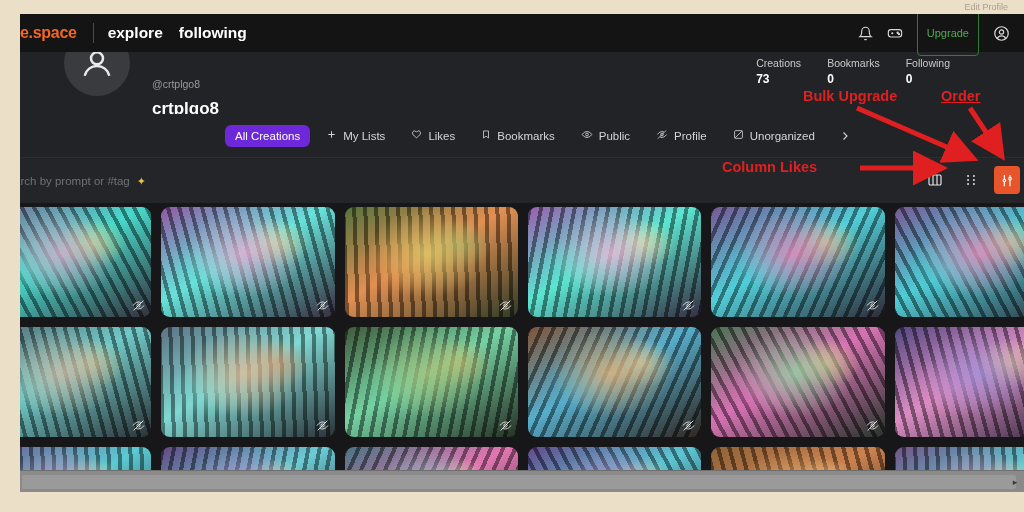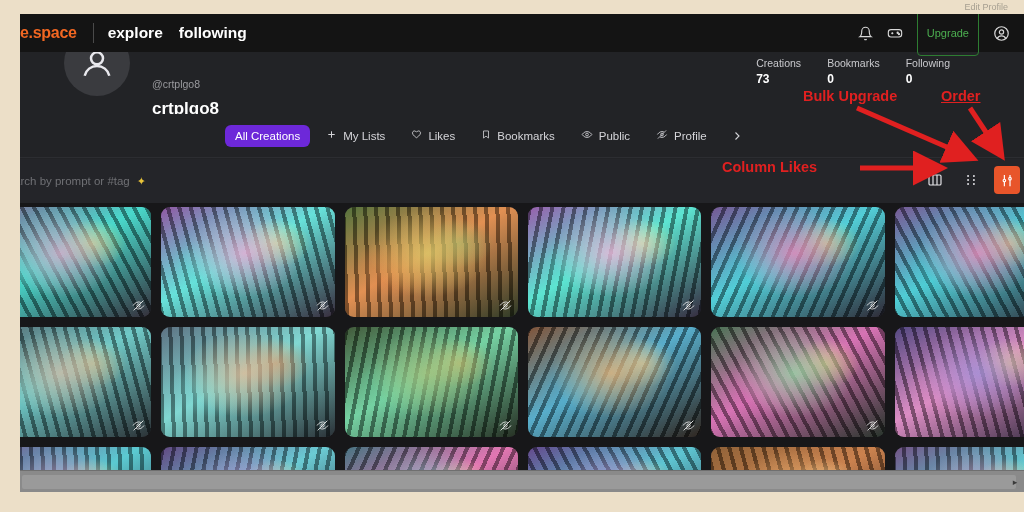--- a/index.html
+++ b/index.html
@@ -308,20 +308,29 @@
         <span>
           <svg width="12" height="11" viewBox="0 0 24 24" fill="none" stroke="currentColor" stroke-width="1.8">
             <path d="M2 12s4-6.5 10-6.5c1.6 0 3 .4 4.2 1M22 12s-4 6.5-10 6.5c-1.6 0-3-.4-4.2-1"></path>
             <circle cx="12" cy="12" r="3"></circle>
             <line x1="3" y1="21" x2="21" y2="3"></line>
           </svg>
         </span>
         <span>Profile</span>
       </div>
 
+      <div class="tab">
+        <span>
+          <svg width="11" height="11" viewBox="0 0 24 24" fill="none" stroke="currentColor" stroke-width="1.8">
+            <rect x="3.5" y="3.5" width="17" height="17" rx="2.5"></rect>
+            <line x1="4" y1="20" x2="20" y2="4"></line>
+          </svg>
+        </span>
+        <span>Unorganized</span>
+      </div>
 
       <div class="tab-more">
         <svg width="12" height="12" viewBox="0 0 24 24" fill="none" stroke="currentColor" stroke-width="2.2">
           <polyline points="9 5 16 12 9 19"></polyline>
         </svg>
       </div>
     </div>
 
     <div class="searchrow">
       <div class="searchbox">

